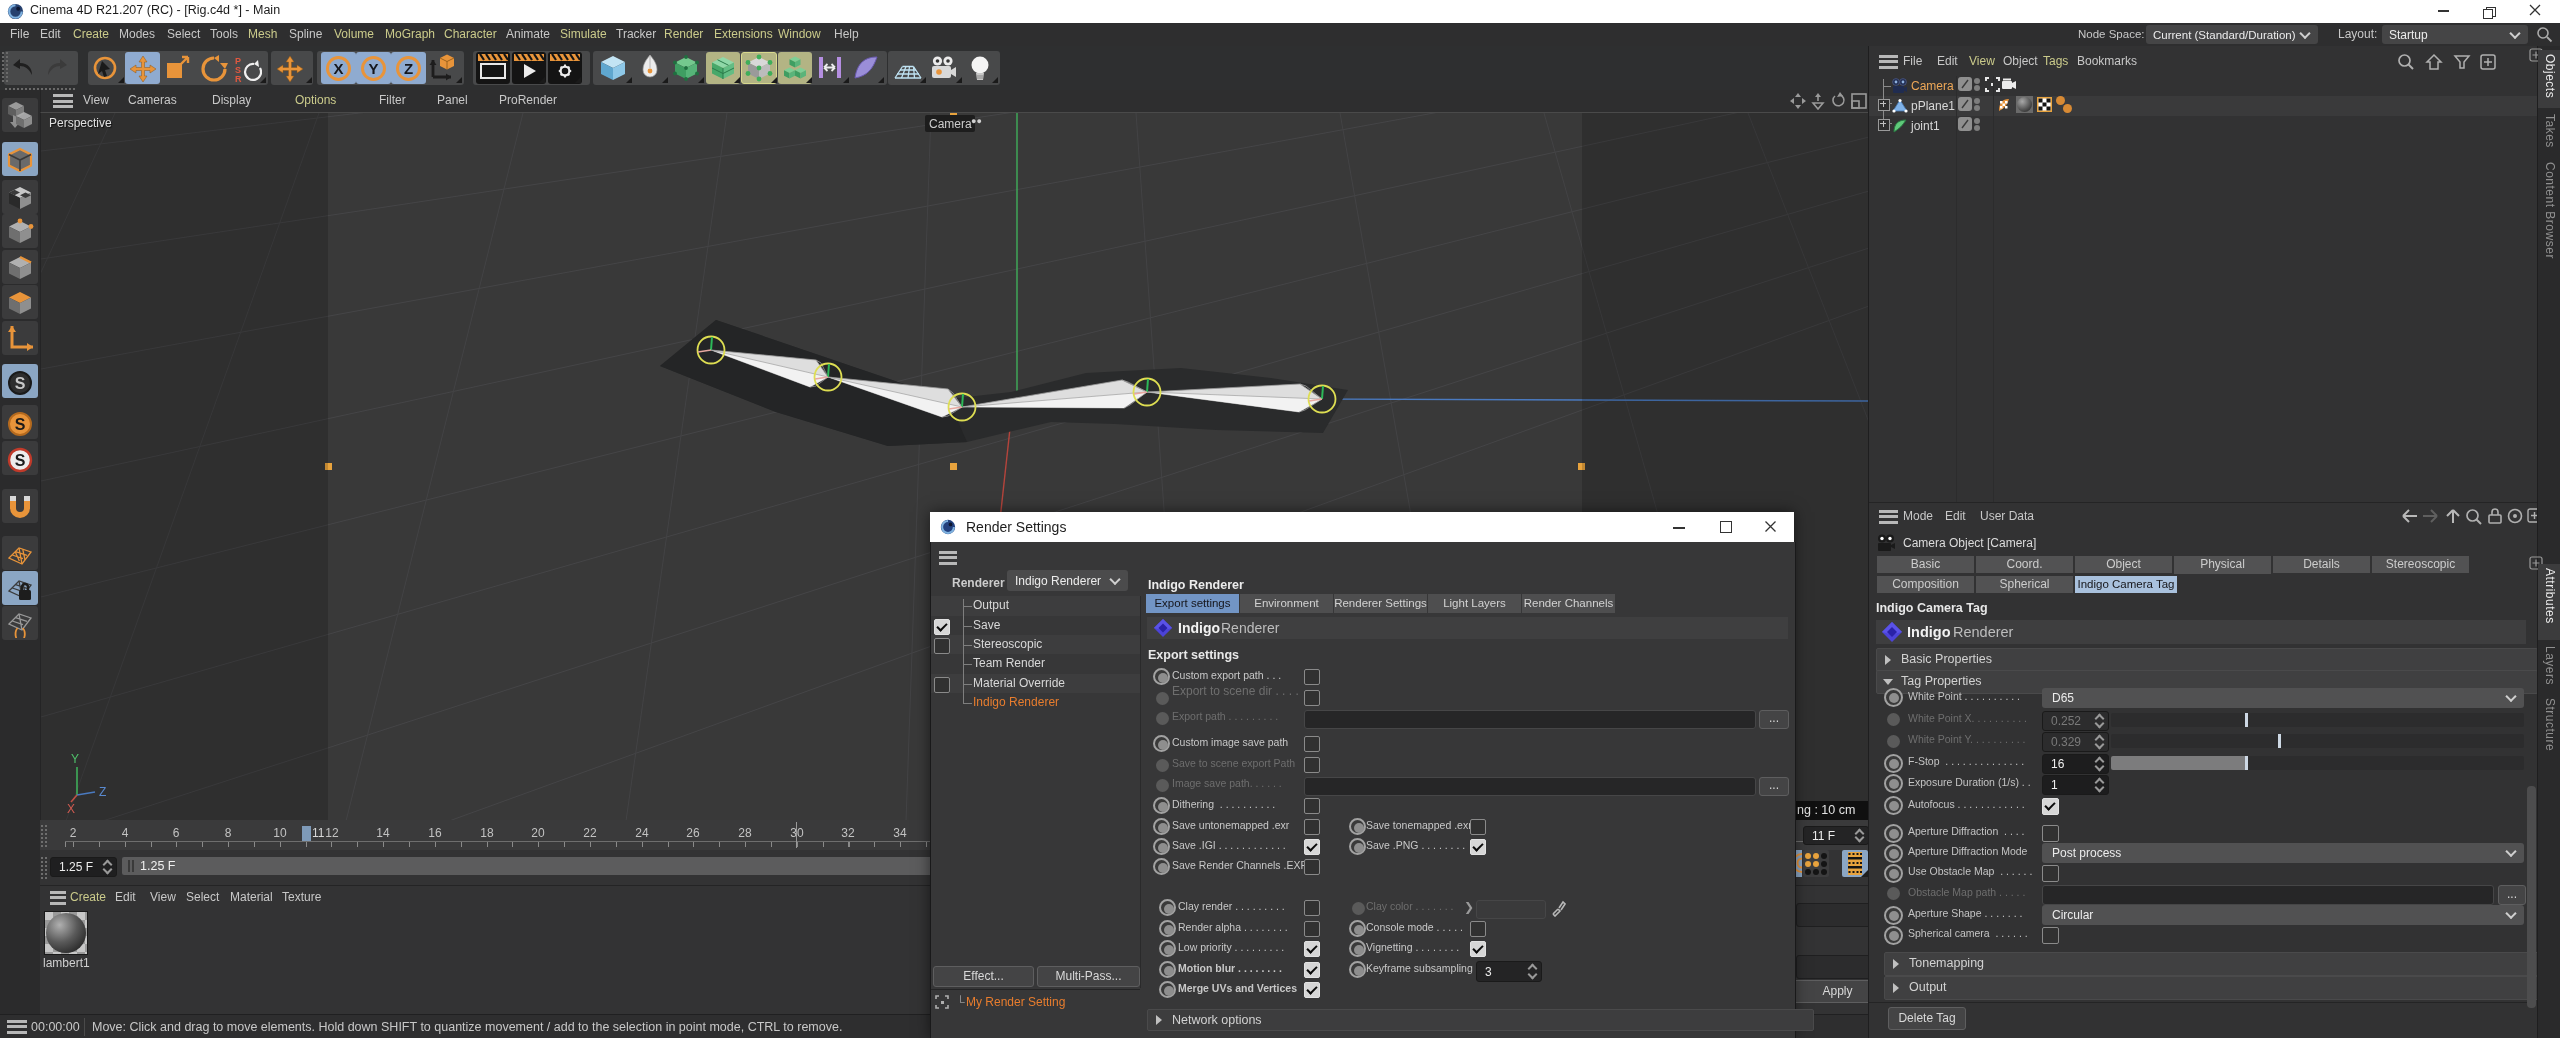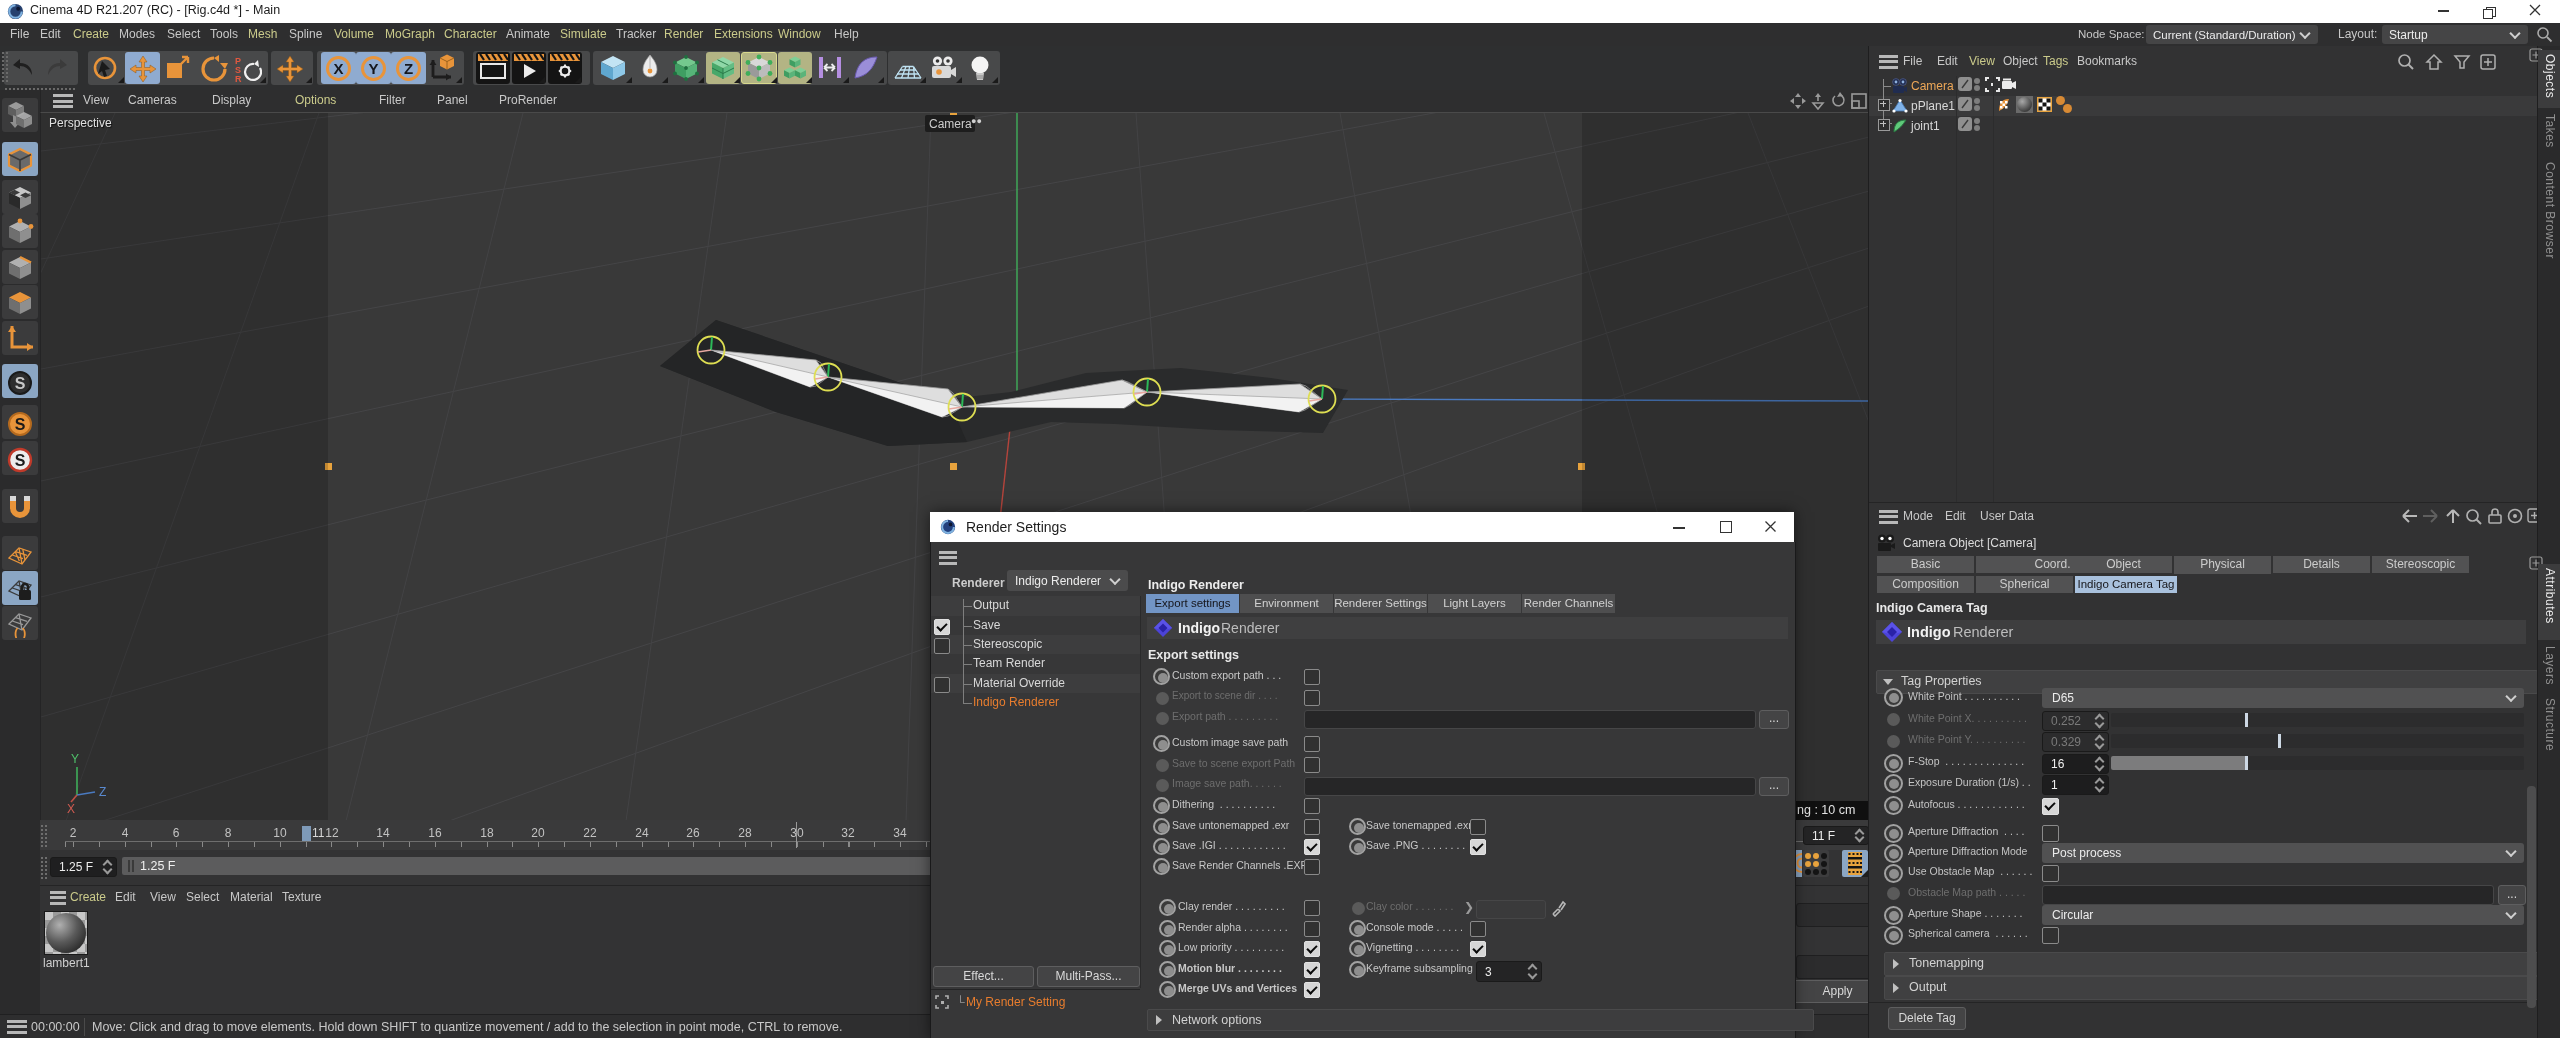--- a/index.html
+++ b/index.html
@@ -755,37 +755,38 @@
     <svg class="a" style="left:8px;top:488px" width="20" height="18" viewBox="0 0 20 18">
       <circle cx="5" cy="4.5" r="4" fill="#1a1a1a"></circle>
       <circle cx="13" cy="4.5" r="4" fill="#1a1a1a"></circle>
       <circle cx="5" cy="4.5" r="1.7" fill="#fff"></circle>
       <circle cx="13" cy="4.5" r="1.7" fill="#fff"></circle>
       <rect x="1" y="9" width="13" height="8" rx="1" fill="#1a1a1a"></rect>
       <path d="M14 11 L18 9 L18 15 L14 13 Z" fill="#1a1a1a"></path>
     </svg>
     <span class="a" style="left:34px;top:490px;font-size:12px;color:#dcdcdc;">Camera Object [Camera]</span>
     <div class="a" style="left:8px;top:510px;width:97px;height:17px;background:#525253;color:#cccccc;font-size:12px;text-align:center;line-height:17px;white-space:nowrap;">Basic</div>
-    <div class="a" style="left:107px;top:510px;width:97px;height:17px;background:#525253;color:#cccccc;font-size:12px;text-align:center;line-height:17px;white-space:nowrap;padding-left:28px;">Coord.</div>
+    <div class="a" style="left:107px;top:510px;width:97px;height:17px;background:#525253;color:#cccccc;font-size:12px;text-align:center;line-height:17px;white-space:nowrap;">Coord.</div>
     <div class="a" style="left:206px;top:510px;width:97px;height:17px;background:#525253;color:#cccccc;font-size:12px;text-align:center;line-height:17px;white-space:nowrap;">Object</div>
     <div class="a" style="left:305px;top:510px;width:97px;height:18px;background:#525253;color:#cccccc;font-size:12px;text-align:center;line-height:17px;white-space:nowrap;">Physical</div>
     <div class="a" style="left:404px;top:510px;width:97px;height:17px;background:#525253;color:#cccccc;font-size:12px;text-align:center;line-height:17px;white-space:nowrap;">Details</div>
     <div class="a" style="left:503px;top:510px;width:97px;height:17px;background:#525253;color:#cccccc;font-size:12px;text-align:center;line-height:17px;white-space:nowrap;">Stereoscopic</div>
     <div class="a" style="left:8px;top:530px;width:97px;height:17px;background:#525253;color:#cccccc;font-size:12px;text-align:center;line-height:17px;white-space:nowrap;">Composition</div>
     <div class="a" style="left:107px;top:530px;width:97px;height:17px;background:#525253;color:#cccccc;font-size:12px;text-align:center;line-height:17px;white-space:nowrap;">Spherical</div>
     <div class="a" style="left:206px;top:530px;width:102px;height:17px;background:#a9c1dd;color:#16161a;font-size:11.5px;text-align:center;line-height:17px;white-space:nowrap;">Indigo Camera Tag</div>
     <span class="a" style="left:7px;top:555px;font-size:12.5px;font-weight:bold;color:#e8e8e8;">Indigo Camera Tag</span>
     <div class="a" style="left:7px;top:574px;width:650px;height:24px;background:#3e3e3f;"></div>
     <svg class="a" style="left:12px;top:575px" width="22" height="22" viewBox="0 0 22 22">
       <path d="M11 1 L21 11 L11 21 L1 11 Z" fill="#4c43d8"></path>
       <path d="M11 1 L21 11 L11 13.5 L1 11 Z" fill="#5a52e8"></path>
       <path d="M11 6 L16 11 L11 16 L6 11 Z" fill="#2a22a8"></path>
     </svg>
     <span class="a" style="left:38px;top:578px;font-size:14.5px;font-weight:bold;color:#f2f2f2;">Indigo</span> 
     <span class="a" style="left:84px;top:578px;font-size:14.5px;color:#bdbdbd;">Renderer</span>
+    <div class="band" style="left:7px;top:602px;width:636px;height:22px;"><i class="tri-r" style="left:8px;top:6px;"></i>Basic Properties</div>
     <div class="band" style="left:7px;top:624px;width:636px;height:22px;"><i class="tri-d" style="left:6px;top:8px;"></i>Tag Properties</div>
     <div id="amrows">
       <div class="rad" style="left:15px;top:642px;"></div>
       <span class="a" style="left:39px;top:644px;font-size:10.5px;color:#c4c4c4;white-space:nowrap;">White Point . . . . . . . . . .</span>
       <div class="dd" style="left:173px;top:642px;width:482px;height:20px;">
         <span class="lbl">D65</span>
         <i class="ch"></i>
       </div>
       <div class="rad dm" style="left:15px;top:664px;"></div>
       <span class="a" style="left:39px;top:666px;font-size:10.5px;color:#6e6e6e;white-space:nowrap;">White Point X. . . . . . . . . .</span>
@@ -932,21 +933,21 @@
       <path d="M11 1 L21 11 L11 13.5 L1 11 Z" fill="#5a52e8"></path>
       <path d="M11 6 L16 11 L11 16 L6 11 Z" fill="#2a22a8"></path>
     </svg>
     <span class="a" style="left:248px;top:108px;font-size:14px;font-weight:bold;color:#f2f2f2;">Indigo</span>
     <span class="a" style="left:291px;top:108px;font-size:14px;color:#bdbdbd;">Renderer</span>
     <span class="a" style="left:218px;top:136px;font-size:12.5px;font-weight:bold;color:#e8e8e8;">Export settings</span>
     <div class="rad" style="left:223px;top:156px;width:13px;height:13px;"></div>
     <span class="a" style="left:242px;top:157px;font-size:10.5px;color:#c8c8c8;white-space:nowrap;">Custom export path . . .</span>
     <div class="cb" style="left:374px;top:157px;width:14px;height:14px;"></div>
     <div class="rad dm" style="left:223px;top:177px;width:13px;height:13px;"></div>
-    <span class="a" style="left:242px;top:178px;font-size:10px;color:#6e6e6e;white-space:nowrap;">Export to scene dir . . . .</span>
+    <span class="a" style="left:242px;top:172px;font-size:12px;color:#6e6e6e;white-space:nowrap;">Export to scene dir . . . .</span>
     <div class="cb" style="left:374px;top:178px;width:14px;height:14px;"></div>
     <div class="rad dm" style="left:223px;top:197px;width:13px;height:13px;"></div>
     <span class="a" style="left:242px;top:198px;font-size:10.5px;color:#6e6e6e;white-space:nowrap;">Export path . . . . . . . . .</span>
     <div class="field" style="left:374px;top:198px;width:450px;height:17px;"></div>
     <div class="btn" style="left:829px;top:198px;width:28px;height:17px;line-height:15px;">...</div>
     <div class="rad" style="left:223px;top:223px;width:13px;height:13px;"></div>
     <span class="a" style="left:242px;top:224px;font-size:10.5px;color:#c8c8c8;white-space:nowrap;">Custom image save path</span>
     <div class="cb" style="left:374px;top:224px;width:14px;height:14px;"></div>
     <div class="rad dm" style="left:223px;top:244px;width:13px;height:13px;"></div>
     <span class="a" style="left:242px;top:245px;font-size:10.5px;color:#6e6e6e;white-space:nowrap;">Save to scene export Path</span>

